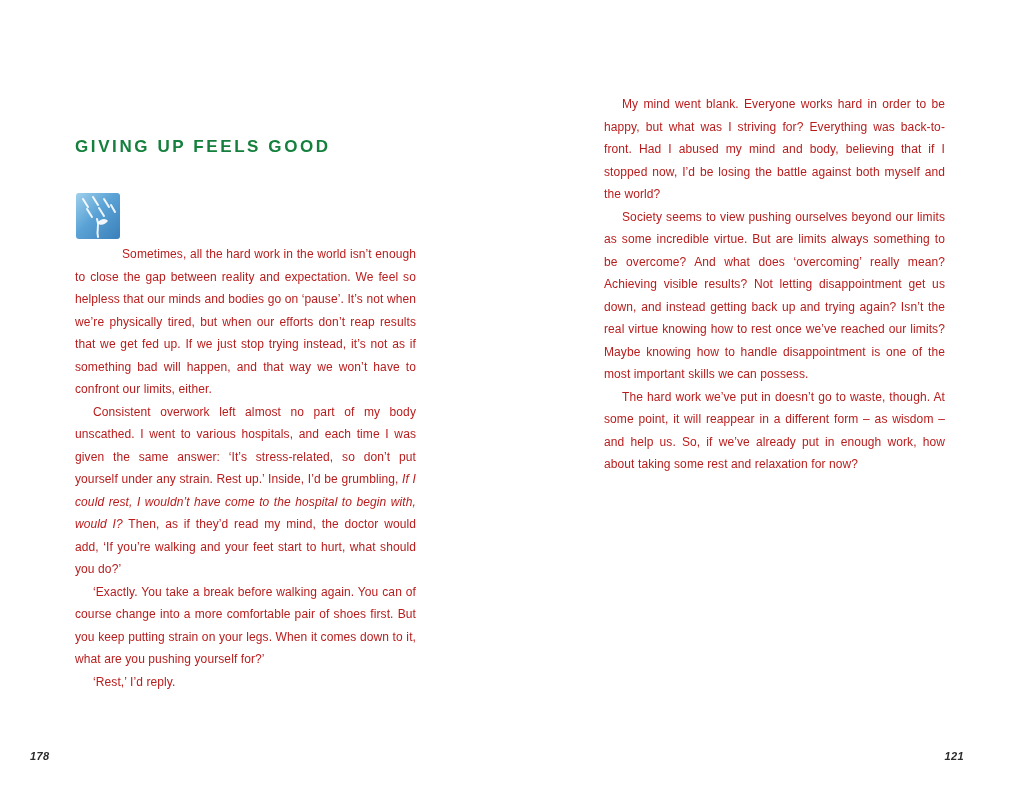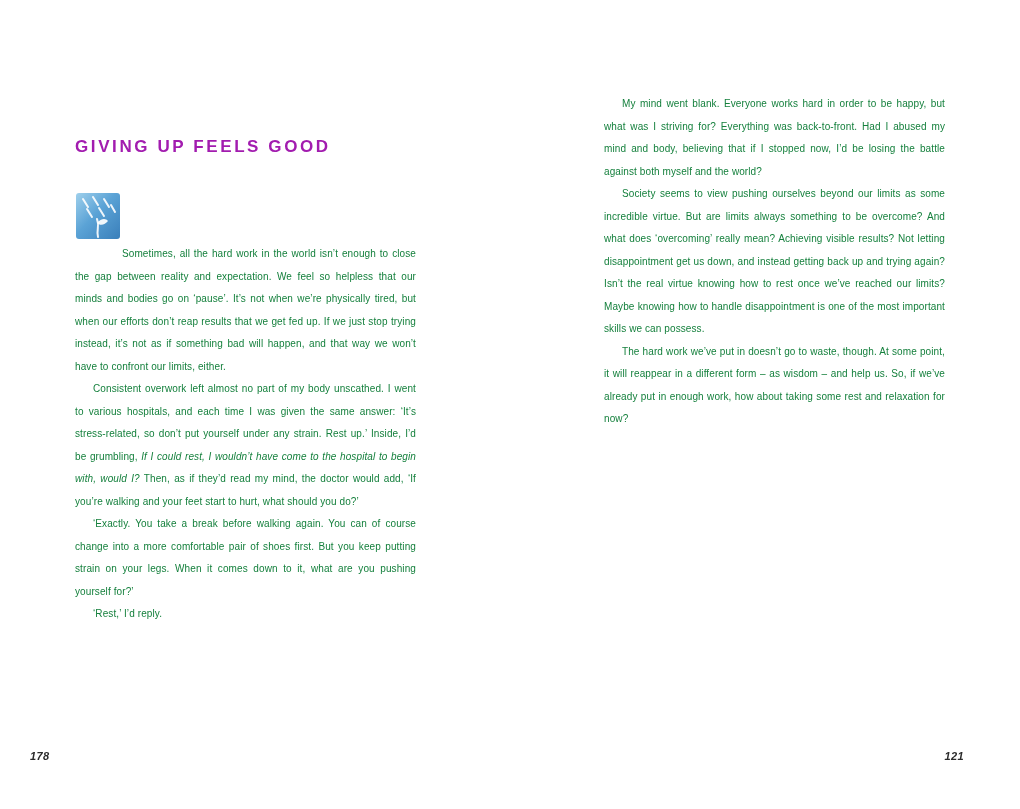--- a/index.html
+++ b/index.html
@@ -16,38 +16,38 @@
     color: #222222;
   }
   .chapter-heading {
     position: absolute;
     left: 75px;
     top: 137px;
     margin: 0;
     font-size: 17px;
     font-weight: 700;
     letter-spacing: 2.6px;
-    color: #a21caf;
+    color: #15803d;
     white-space: nowrap;
   }
   .chapter-icon {
     position: absolute;
     left: 75px;
     top: 192px;
     width: 46px;
     height: 48px;
   }
   .chapter-icon svg { width: 100%; height: 100%; display: block; }
   .text-block {
     position: absolute;
     width: 341px;
-    font-size: 10px;
+    font-size: 12px;
     line-height: 22.5px;
     text-align: justify;
-    color: #15803d;
+    color: #b91c1c;
     letter-spacing: 0.1px;
   }
   .text-block-left {
     left: 75px;
     top: 243px;
   }
   .text-block-right {
     left: 604px;
     top: 93px;
   }

